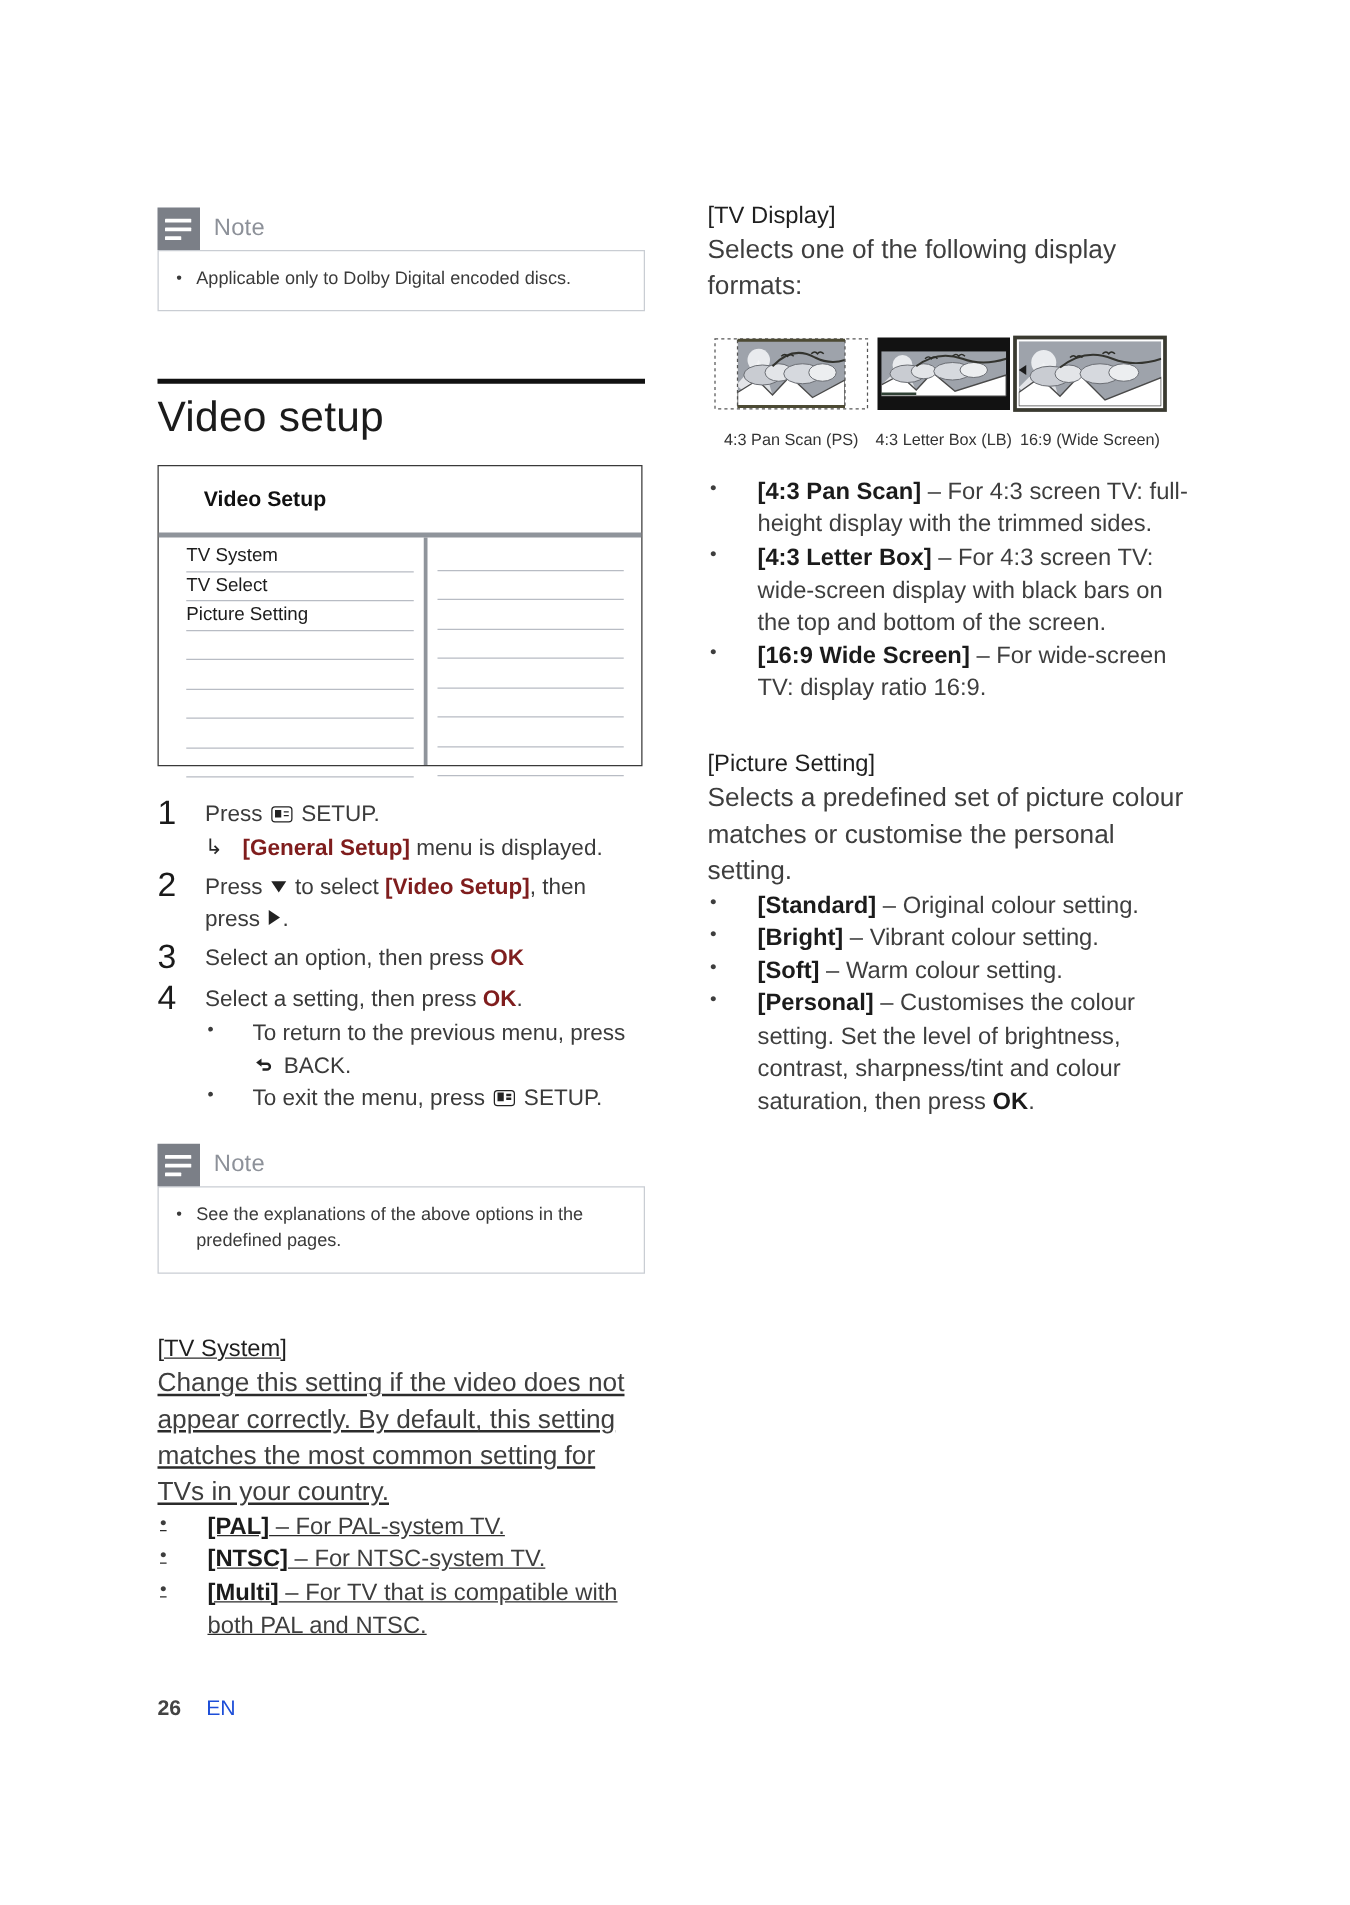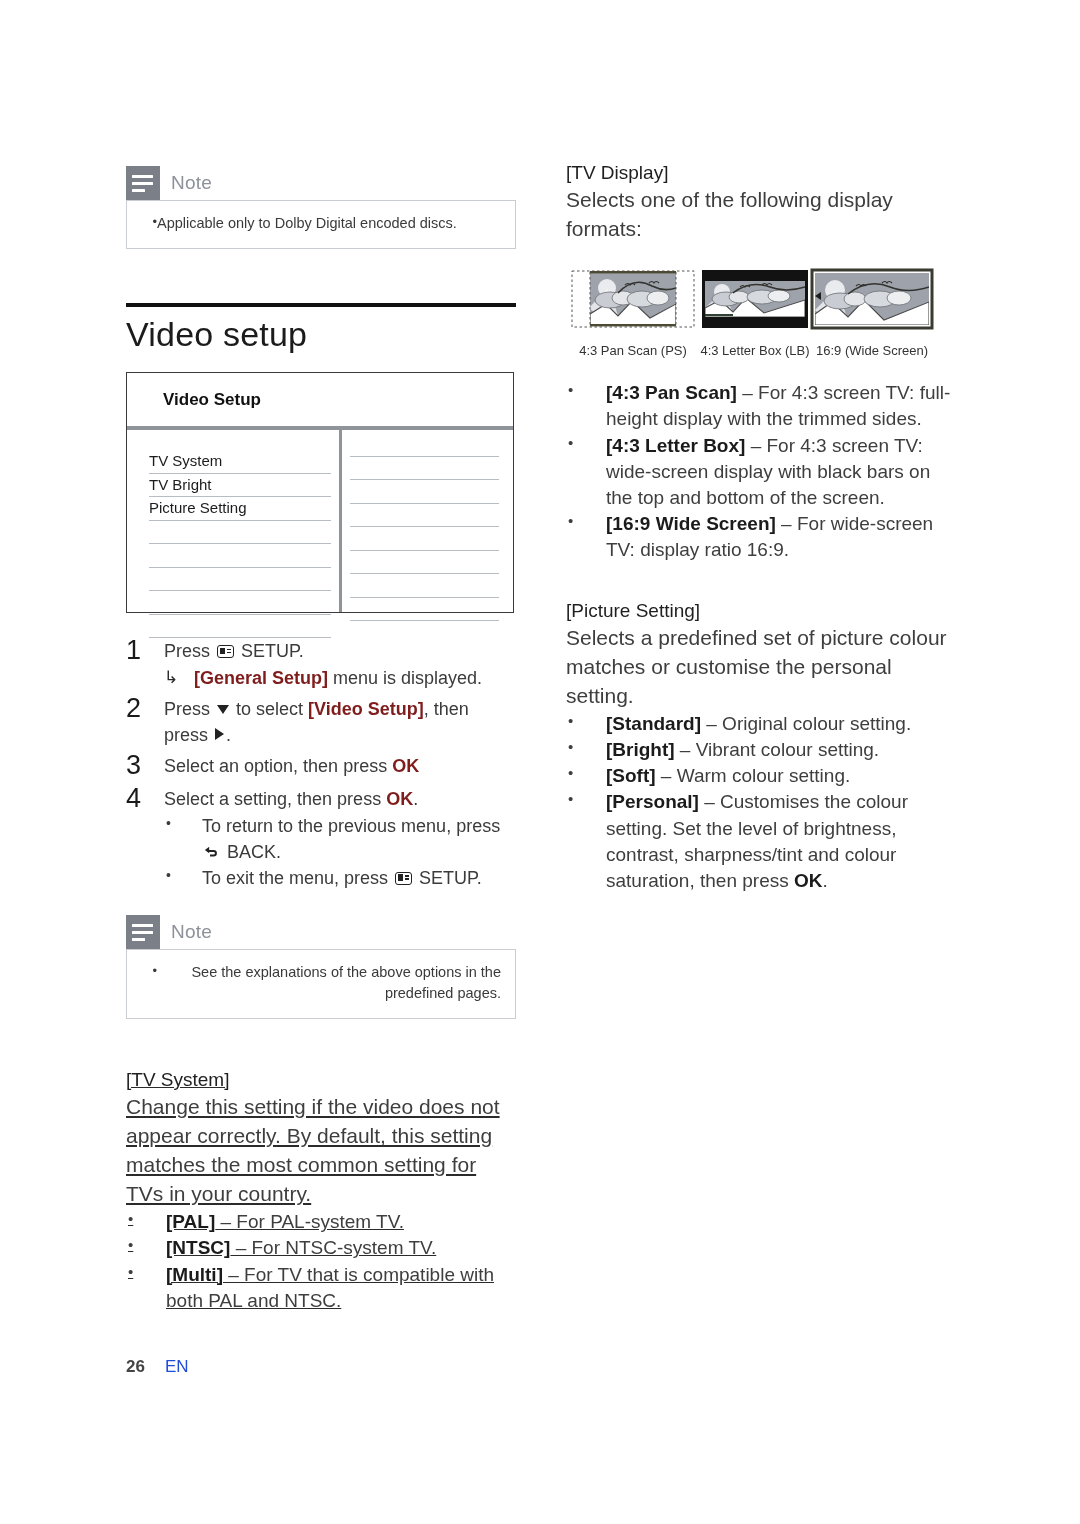--- a/index.html
+++ b/index.html
@@ -32,21 +32,20 @@
     position: absolute;
     left: 566px;
     top: 160px;
     width: 392px;
   }
 
   
   .note {
     position: relative;
     margin-bottom: 0;
-    text-align: right;
   }
   .note-head {
     display: flex;
     align-items: center;
     height: 34px;
   }
   .note-icon {
     width: 34px;
     height: 34px;
     background: #7b7f87;
@@ -126,21 +125,21 @@
     background: #8f949b;
   }
   .panel-grid {
     display: flex;
     height: 182px;
   }
   .panel-colA {
     width: 215px;
     border-right: 3px solid #8f949b;
     box-sizing: border-box;
-    padding-top: 20px;
+    padding-top: 4px;
   }
   .panel-colB {
     flex: 1;
     padding-top: 3px;
   }
   .prow {
     height: 22.5px;
     margin: 0 8px 0 22px;
     border-bottom: 1px solid #b8bcc4;
     font-size: 15px;
@@ -333,21 +332,21 @@
 
     <div class="rule"></div>
     <div class="h1">Video setup</div>
 
     <div class="panel">
       <div class="panel-title">Video Setup</div>
       <div class="panel-divider"></div>
       <div class="panel-grid">
         <div class="panel-colA">
           <div class="prow">TV System</div>
-          <div class="prow">TV Bright</div>
+          <div class="prow">TV Select</div>
           <div class="prow">Picture Setting</div>
           <div class="prow blank"></div>
           <div class="prow blank"></div>
           <div class="prow blank"></div>
           <div class="prow blank"></div>
           <div class="prow blank"></div>
         </div>
         <div class="panel-colB">
           <div class="prow blank"></div>
           <div class="prow blank"></div>

